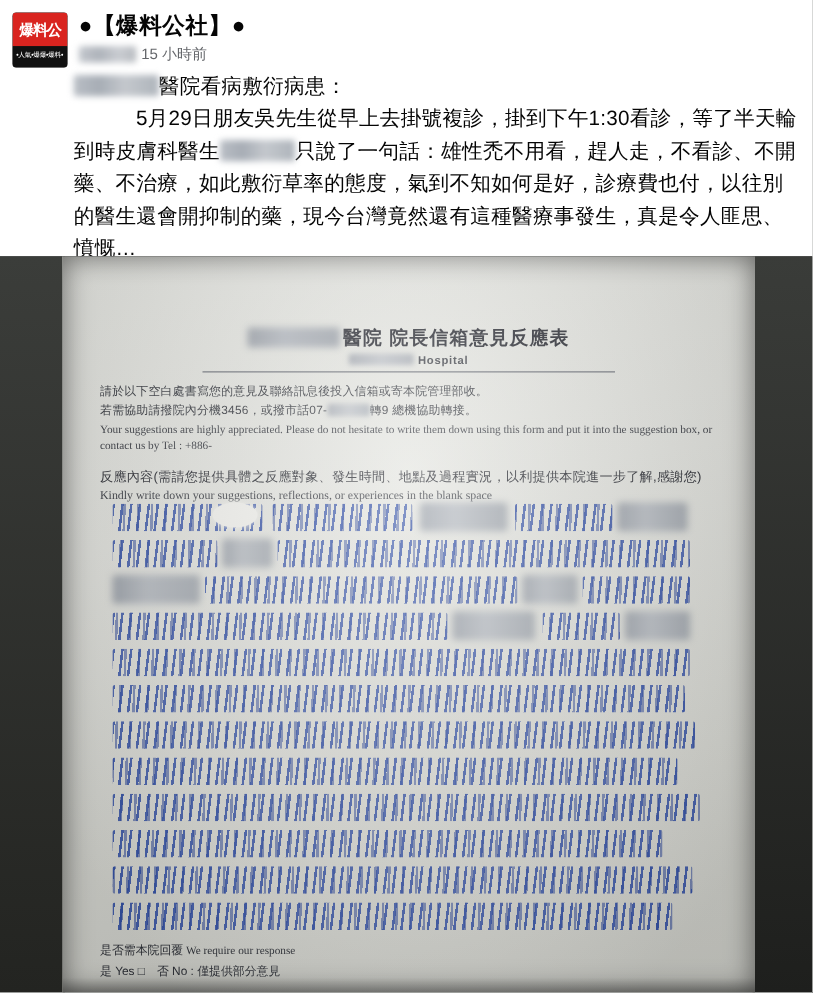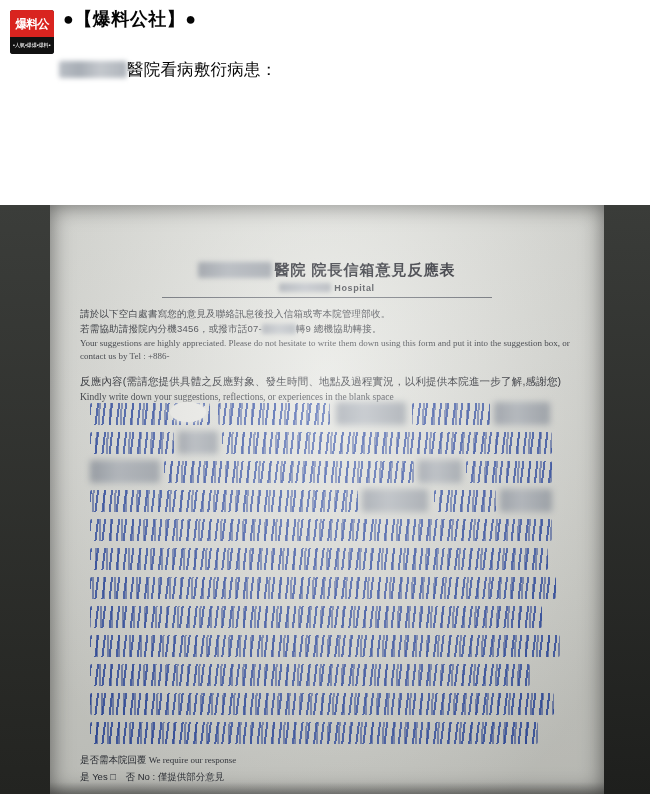--- a/index.html
+++ b/index.html
@@ -70,21 +70,20 @@
     line-height: 7px;
     letter-spacing: -0.3px;
     transform: scale(0.9);
   }
   .header-text {
     margin-left: 9px;
     padding-top: 1px;
     display: flex;
     flex-direction: column;
     justify-content: center;
-    font-family: Liberation Mono, monospace;
   }
   .page-title {
     font-size: 18px;
     font-weight: bold;
     color: #050505;
     line-height: 22px;
     letter-spacing: 0.5px;
     white-space: nowrap;
   }
   .meta-row {
@@ -331,25 +330,30 @@
     <div class="avatar">
       <div class="av-top">
         <span>爆料公</span>
       </div>
       <div class="av-bot">
         <span>•人氣•爆爆•爆料•</span>
       </div>
     </div>
     <div class="header-text">
       <div class="page-title">●【爆料公社】●</div>
+      <div class="meta-row">
+        <div class="meta-blur"></div>
+        <div class="meta-text">15 小時前</div>
+      </div>
     </div>
   </div>
 
   <div class="post-body">
     <p><span class="inline-blur blur-w1"></span><span>醫院看病敷衍病患：</span></p>
+    <p class="indent">　5月29日朋友吳先生從早上去掛號複診，掛到下午1:30看診，等了半天輪到時皮膚科醫生<span class="inline-blur blur-w2"></span>只說了一句話：雄性禿不用看，趕人走，不看診、不開藥、不治療，如此敷衍草率的態度，氣到不知如何是好，診療費也付，以往別的醫生還會開抑制的藥，現今台灣竟然還有這種醫療事發生，真是令人匪思、憤慨…</p>
   </div>
 
   <div class="photo">
     <div class="wall-left"></div>
     <div class="wall-right"></div>
 
     <div class="paper">
 
       <div class="doc">
         <div class="doc-title"><span class="title-blur"></span><span>醫院 院長信箱意見反應表</span></div>

